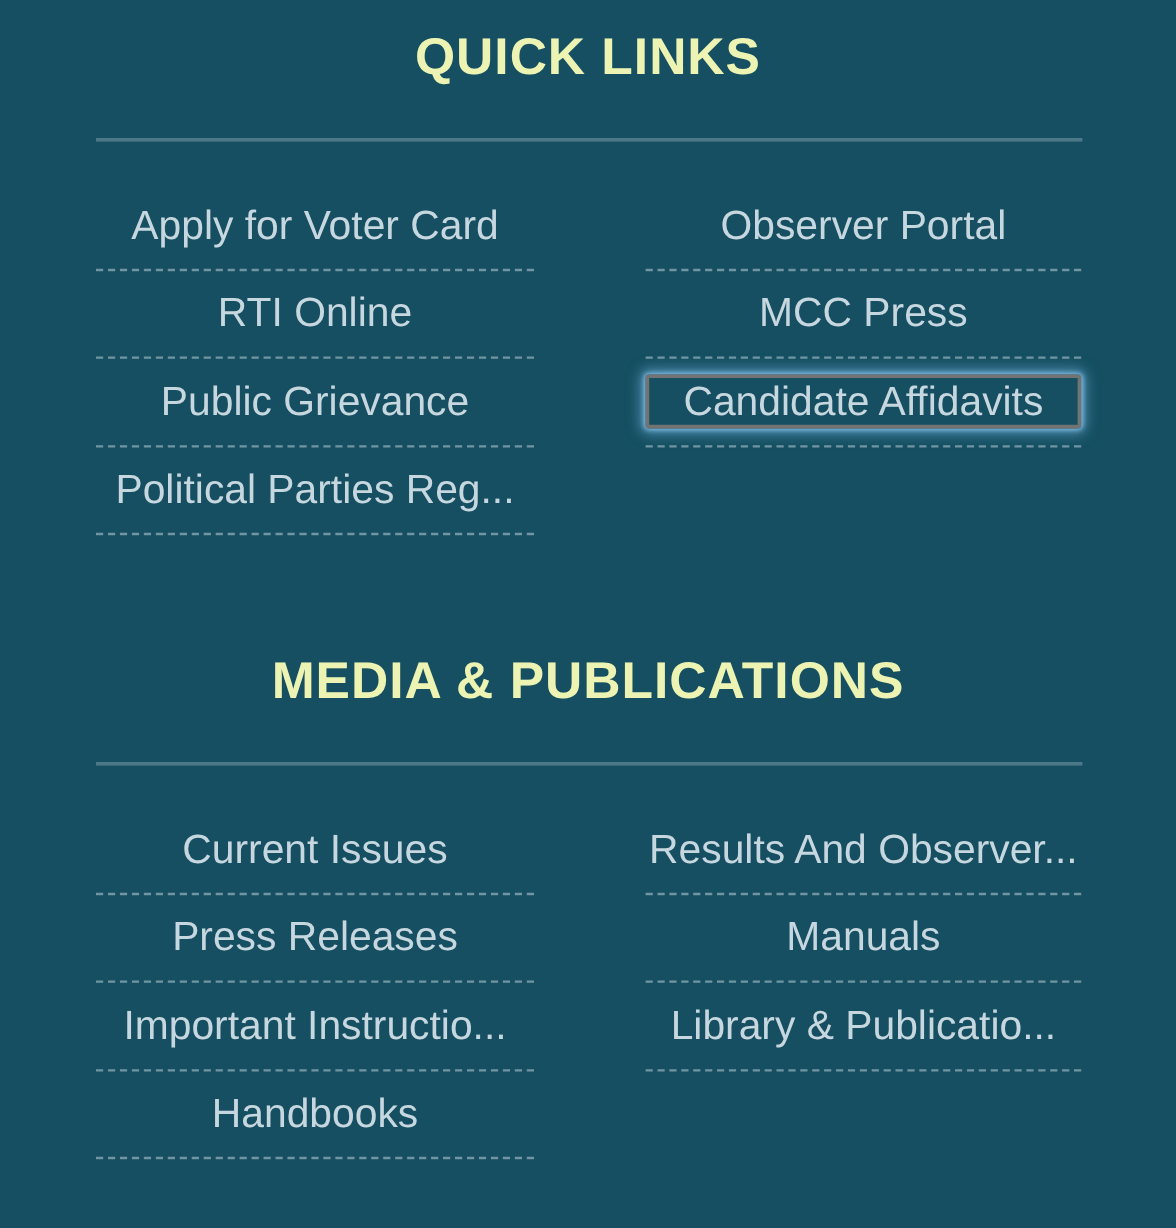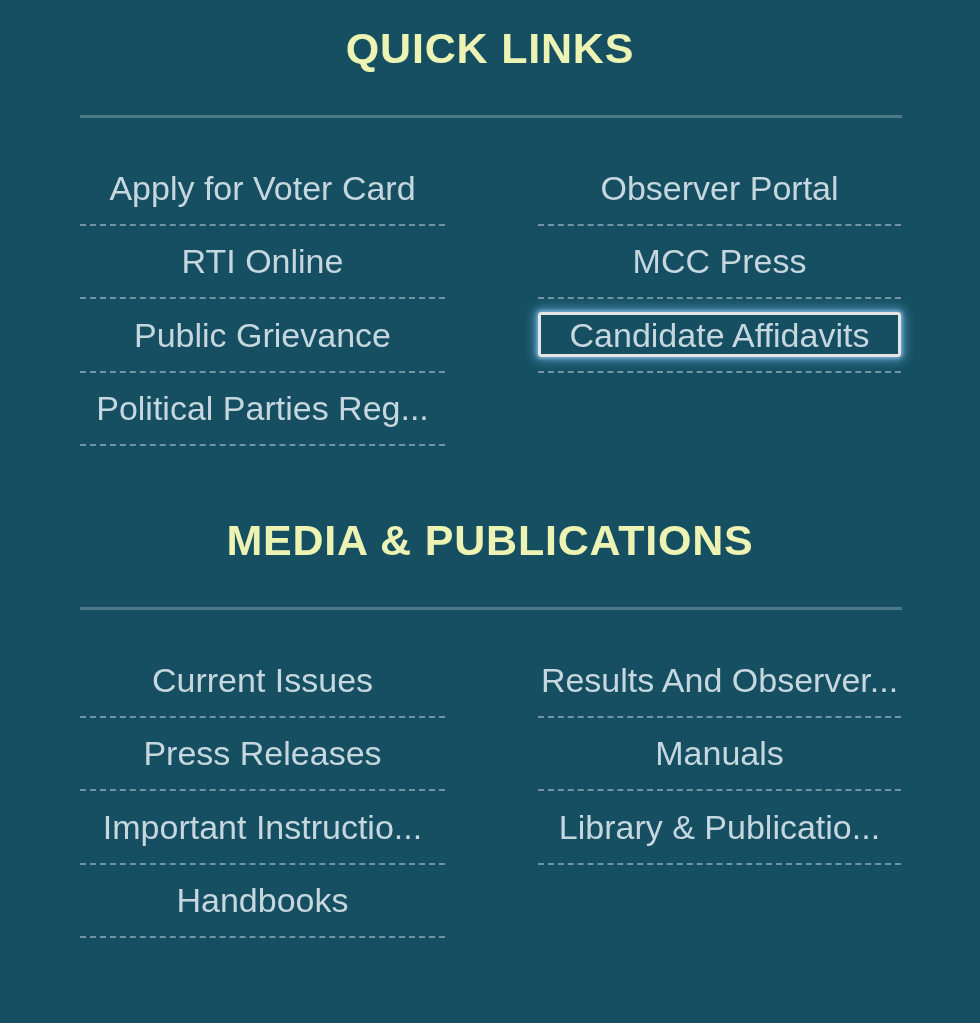--- a/index.html
+++ b/index.html
@@ -59,26 +59,26 @@
     justify-content: center;
     box-sizing: border-box;
     color: #c7d7df;
     font-size: 34px;
     line-height: 1;
     white-space: nowrap;
     overflow: hidden;
     border-radius: 3px;
   }
   .cell.focused .cell-label {
-    border: 3px solid #e5e5e5;
+    border: 3px solid #737373;
     box-shadow: 0 0 4px 1px rgba(141, 199, 240, 0.9),
                 0 0 11px 4px rgba(120, 185, 235, 0.55);
   }
   .section-media {
-    margin-top: 68px;
+    margin-top: 96px;
   }
 </style>
 </head>
 <body>
 
 <div class="panel">
 
   <section>
     <h2 class="section-title">QUICK LINKS</h2>
     <div class="divider"></div>

